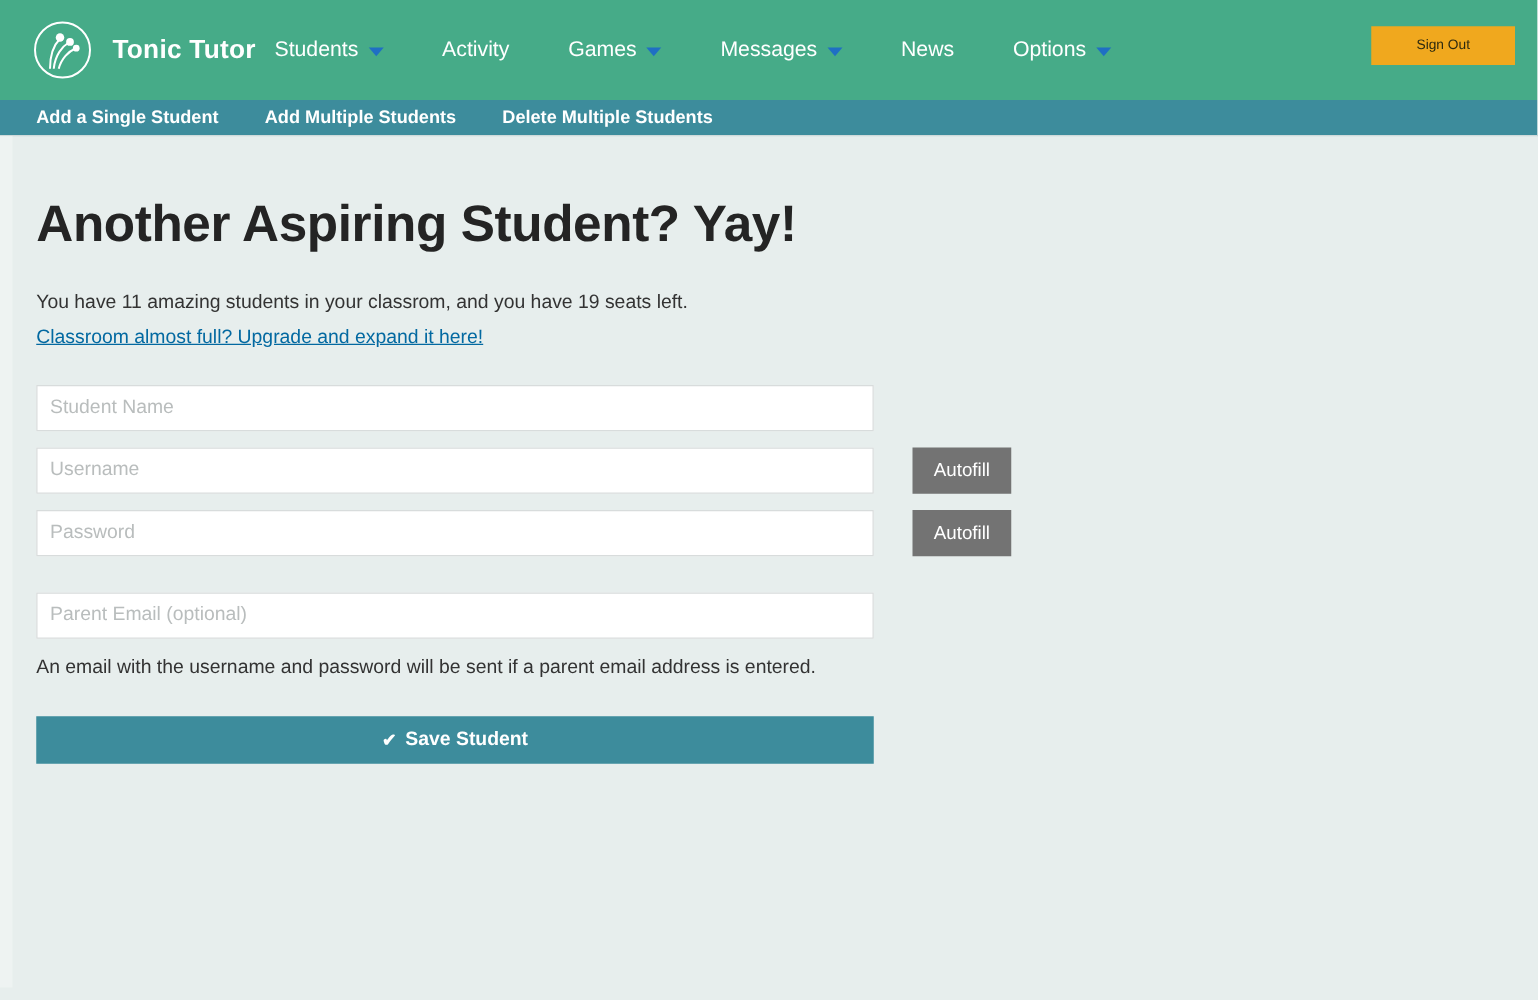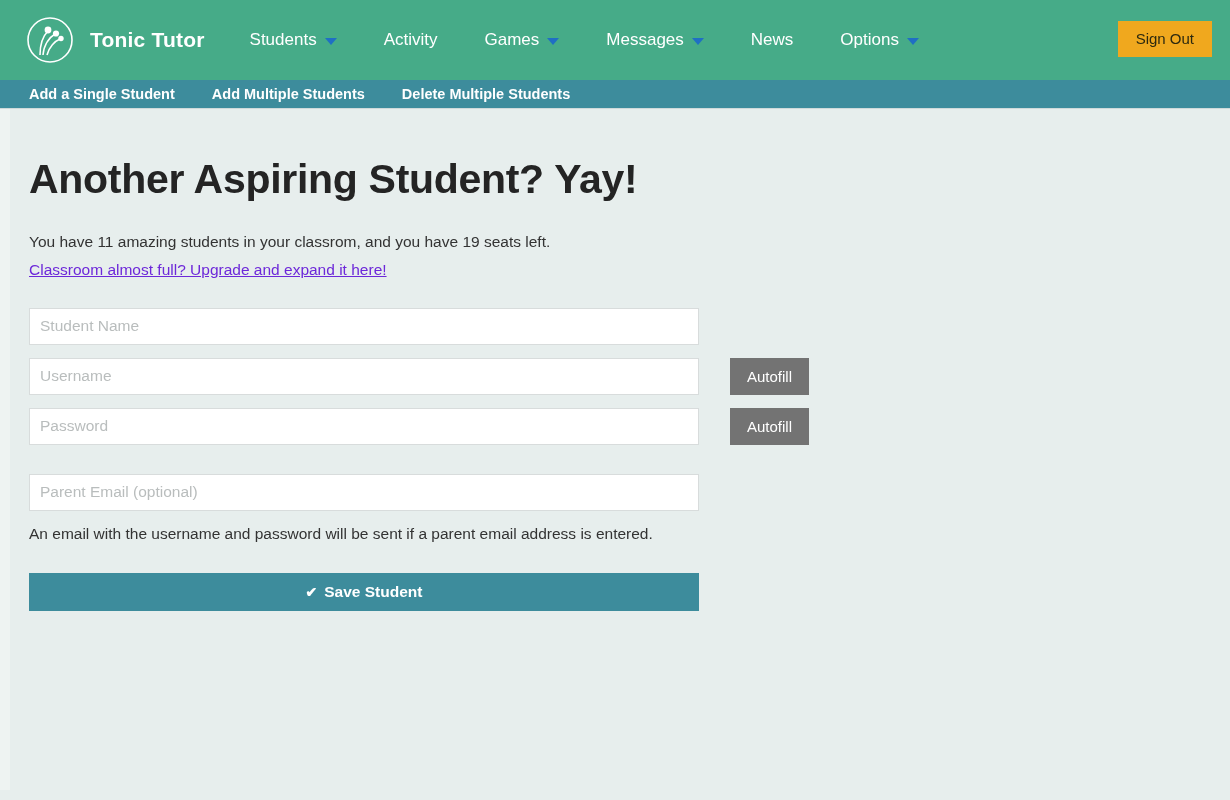--- a/index.html
+++ b/index.html
@@ -25,21 +25,20 @@
   #logo-mark {
     width: 48px; height: 48px;
     flex: 0 0 48px;
     margin-right: 16px;
   }
   #brand {
     color: #ffffff;
     font-size: 21px;
     font-weight: bold;
     letter-spacing: 0.2px;
-    margin-right: 30px;
     white-space: nowrap;
     font-family: "Liberation Sans Narrow", "Liberation Sans", sans-serif;
   }
   .navlist {
     display: flex;
     align-items: center;
     gap: 17px;
   }
   .navitem {
     display: flex;
@@ -61,22 +60,22 @@
     margin-left: 8px;
     margin-top: 3px;
     display: inline-block;
   }
   #signout {
     position: absolute;
     right: 18px;
     top: 21px;
     background: #f0a81e;
     color: #2d2a10;
-    font-size: 15px;
-    padding: 9px 18px;
+    font-size: 11px;
+    padding: 9px 36px;
     border: none;
     cursor: pointer;
     font-family: "Liberation Sans Narrow", "Liberation Sans", sans-serif;
     line-height: 1.2;
   }
 
   
   #subbar {
     height: 29px;
     background: #3d8c9c;
@@ -128,21 +127,21 @@
     margin: 0;
     padding-top: 31px;
     font-size: 15.5px;
     color: #333333;
     line-height: 1.2;
   }
   #upgrade-link {
     display: inline-block;
     margin-top: 9px;
     font-size: 15.5px;
-    color: #6d28d9;
+    color: #0369a1;
     cursor: pointer;
   }
 
   
   #form-area { padding-top: 29px; }
   .field-row {
     display: flex;
     align-items: flex-start;
     margin-bottom: 13px;
   }

